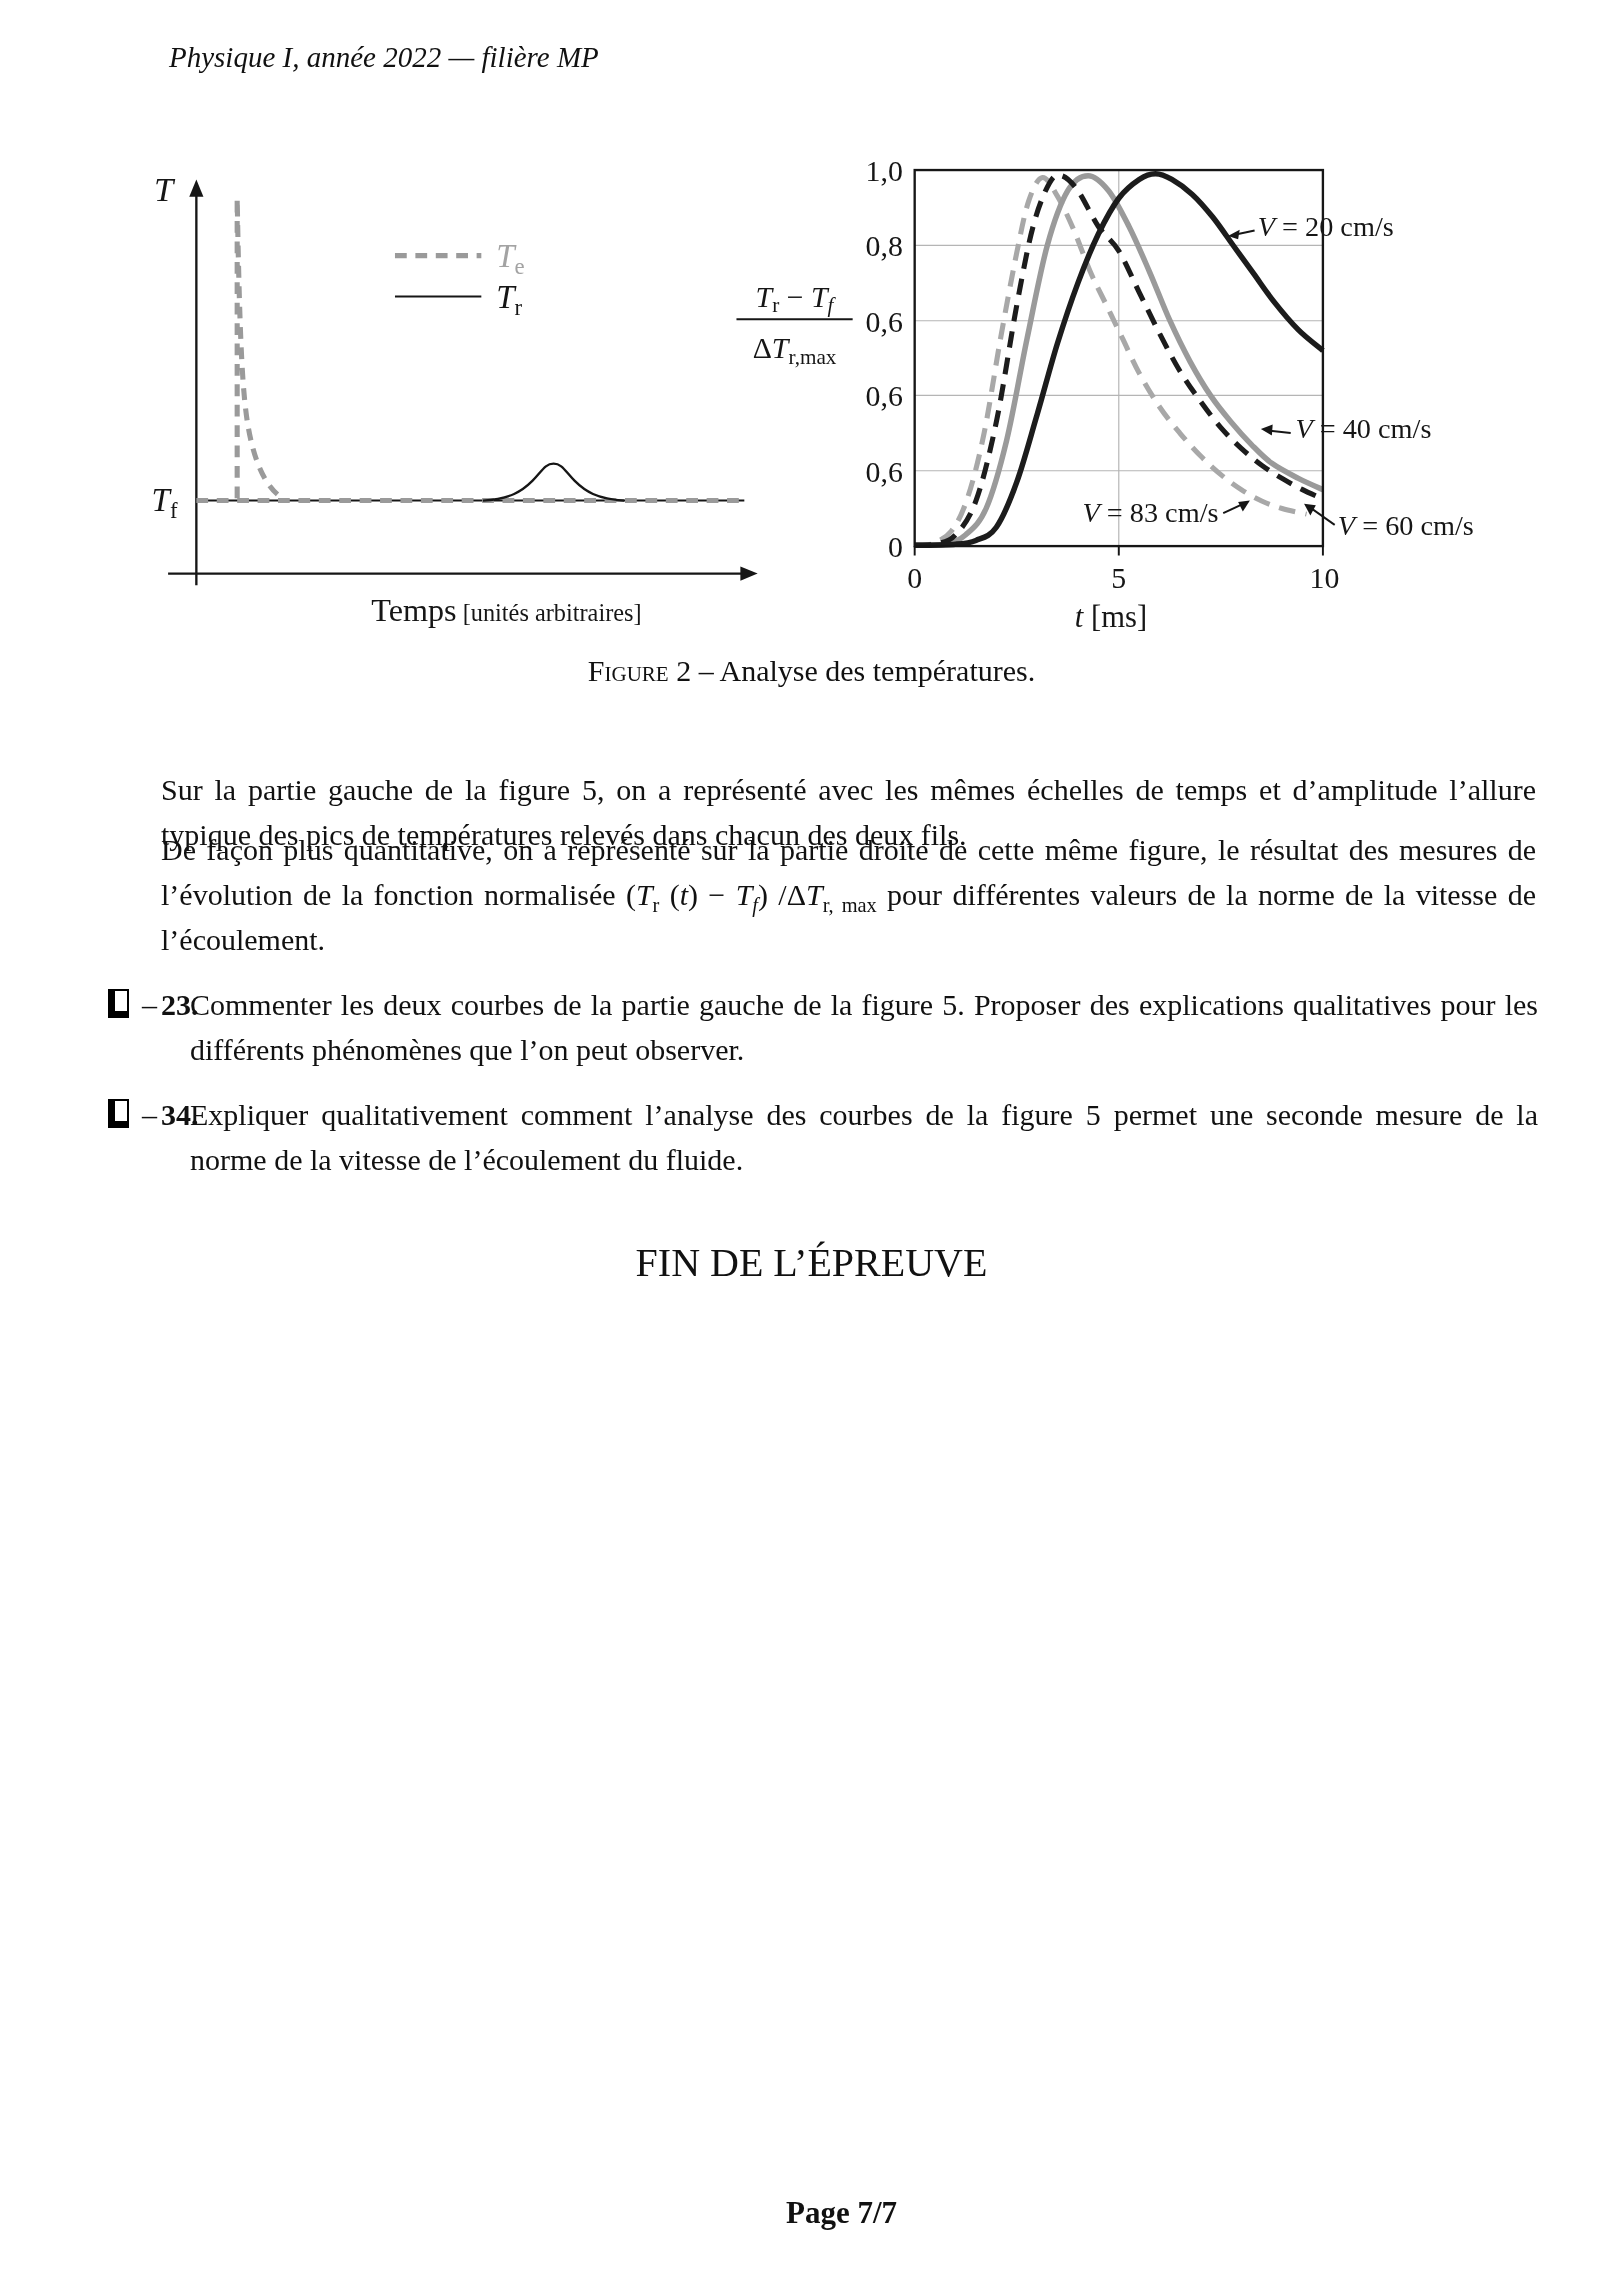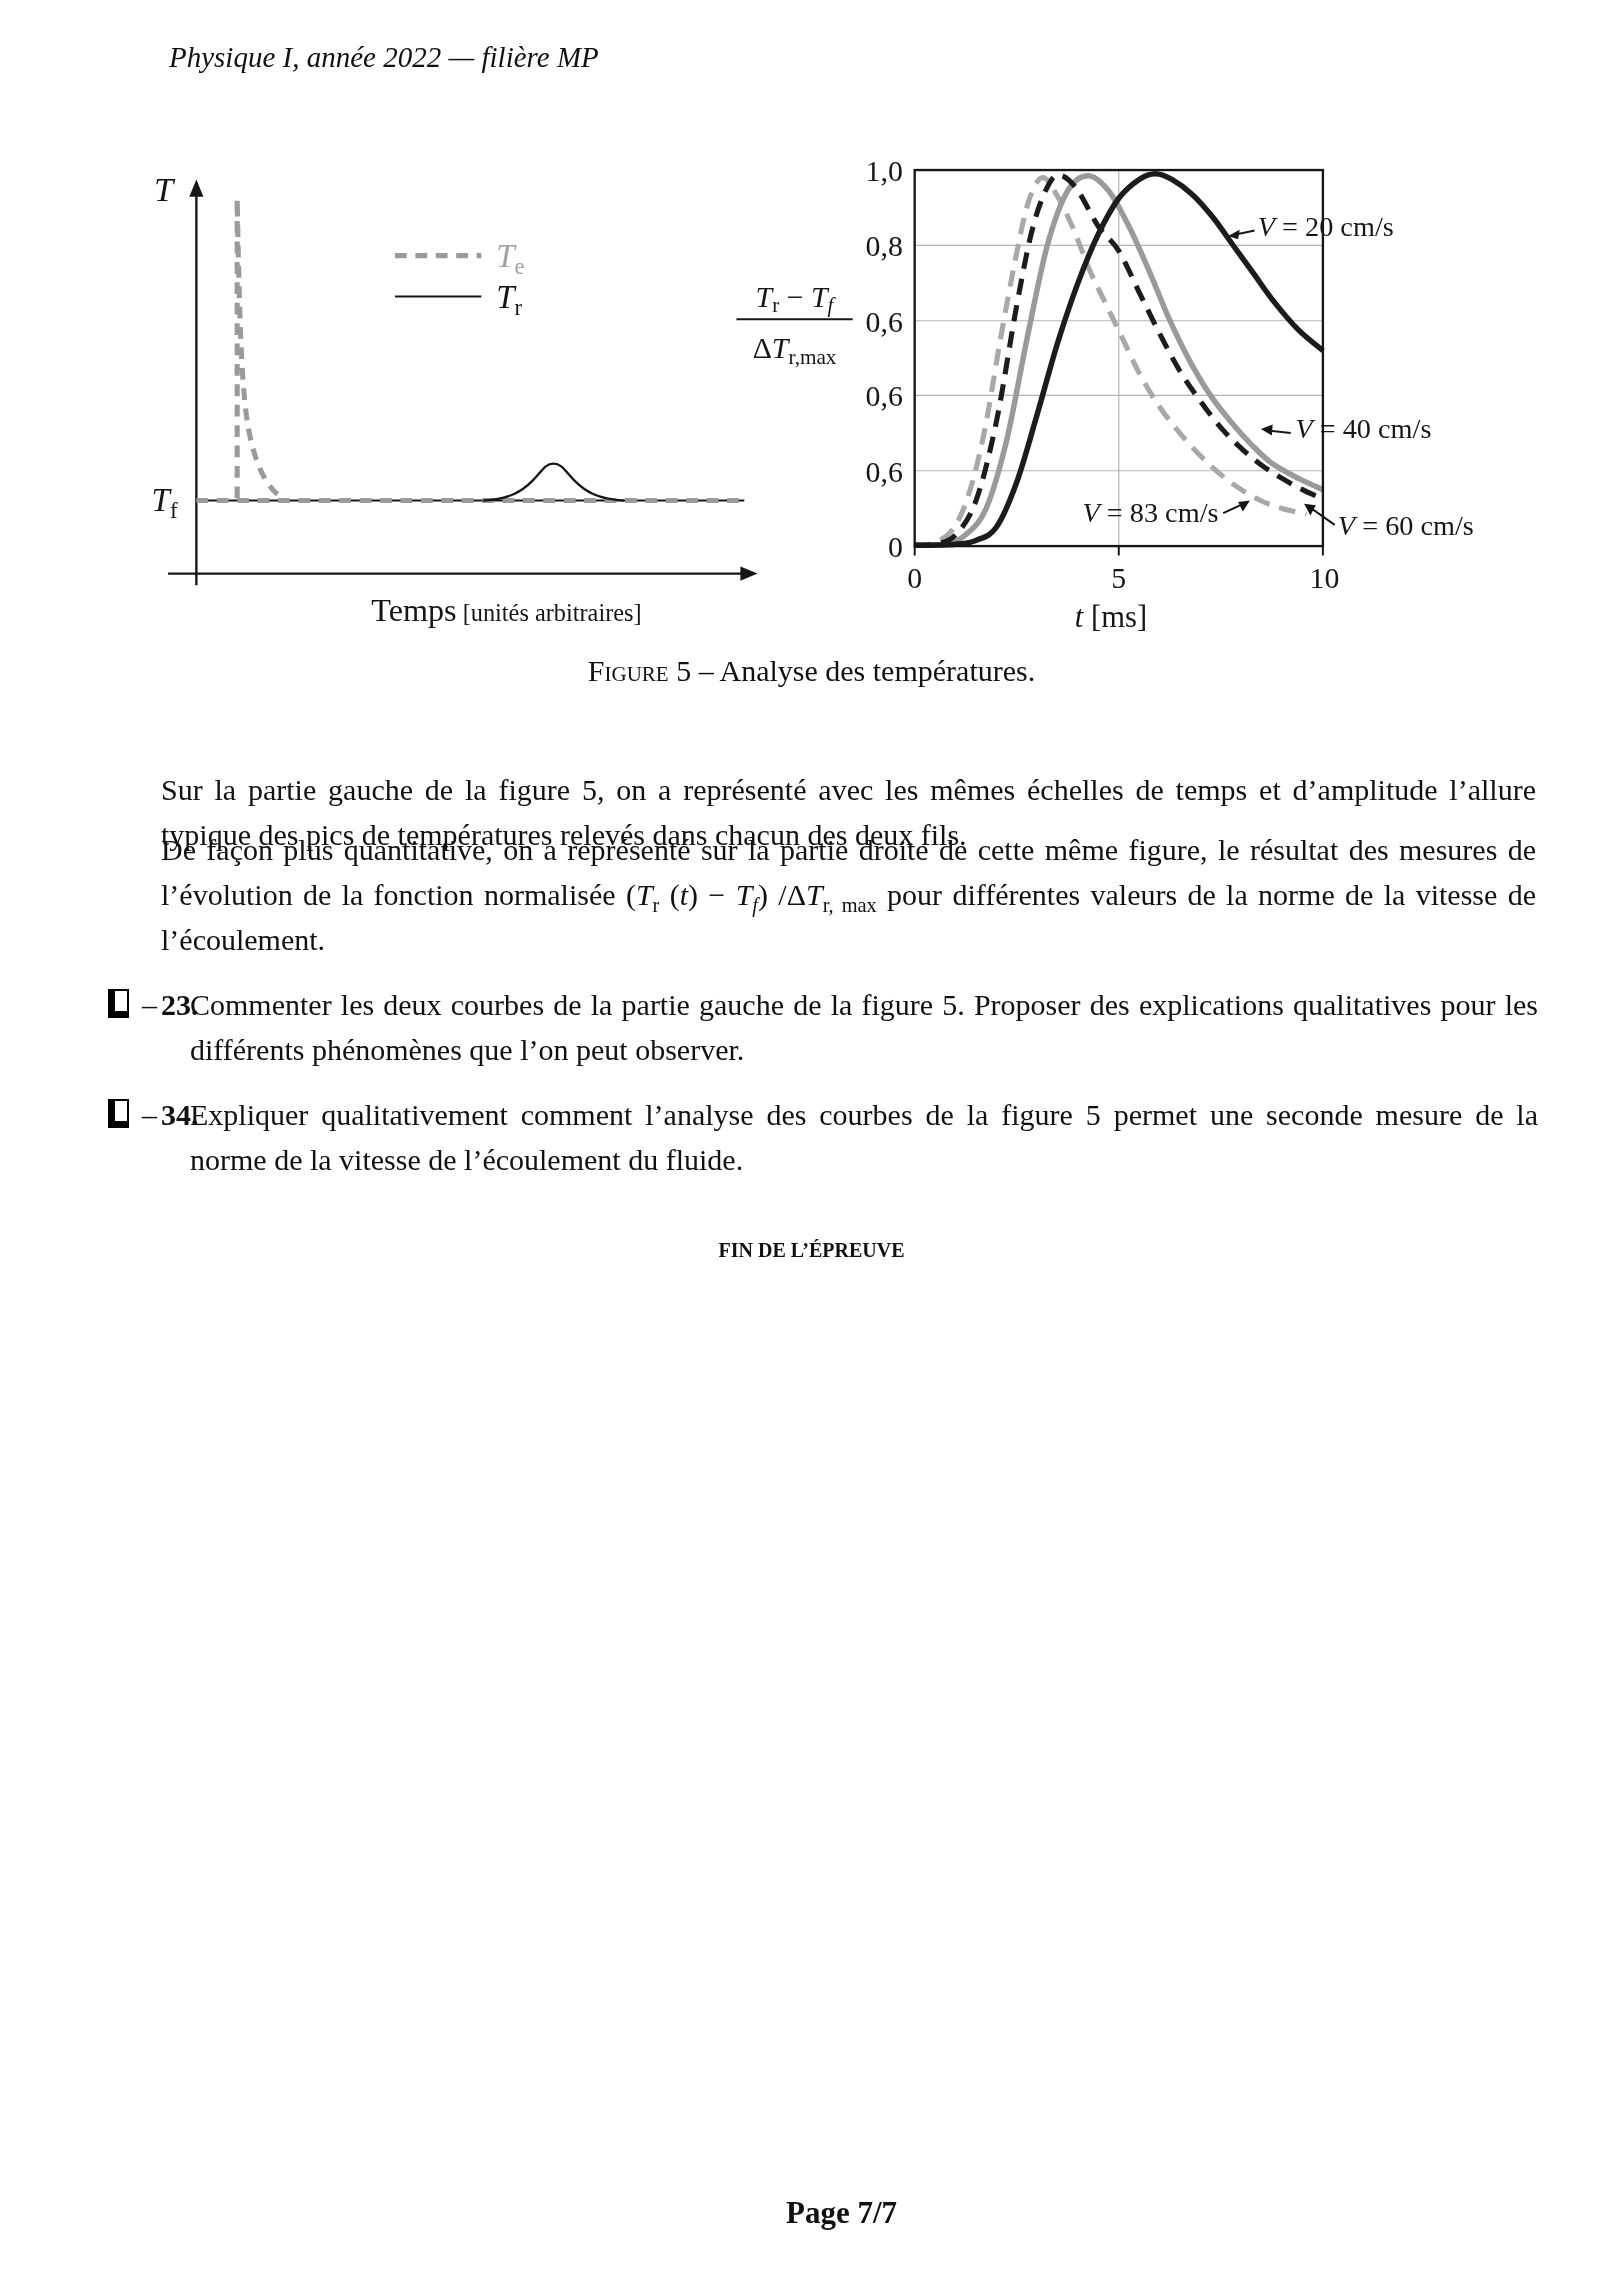--- a/index.html
+++ b/index.html
@@ -18,21 +18,21 @@
   .it{font-style:italic;}
   sub{font-size:20.4px;line-height:0;}
   .question{left:106px;width:1432px;font-size:30px;line-height:45px;}
   #q23{top:982px;}
   #q24{top:1092px;}
   .qbox{position:absolute;left:1.6px;top:7px;width:12.6px;height:19.6px;background:#fff;
         border:2.4px solid #000;border-left-width:7px;border-bottom-width:7px;}
   .qdash{position:absolute;left:36px;top:0;}
   .qnum{position:absolute;left:55px;top:0;font-weight:bold;}
   .qtext{margin-left:84px;text-align:justify;}
-  .fin{left:0;top:1239px;width:1623px;text-align:center;font-weight:bold;font-size:20px;}
+  .fin{left:0;top:1239px;width:1623px;text-align:center;font-weight:normal;font-size:40px;}
   .footer{left:0;top:2195px;width:1623px;text-align:center;font-weight:bold;font-size:31px;margin-left:30px;}
   svg text{font-family:"Liberation Serif",serif;fill:#161616;}
   svg .gray-label{fill:#a3a3a3;}
   svg .ticklab{font-size:38px;}
   svg .annot{font-size:36px;}
 </style>
 </head>
 <body>
 
 <div class="abs header">Physique I, année 2022 — filière MP</div>
@@ -126,21 +126,21 @@
       <polygon points="1592,637 1577,639 1583,651" fill="#161616"></polygon>
       <text class="annot" x="1552" y="664" text-anchor="end"><tspan class="it">V</tspan><tspan> = 83 cm/s</tspan></text>
 
       <line x1="1700" y1="668" x2="1669" y2="646" stroke="#161616" stroke-width="2.5"></line>
       <polygon points="1661,641 1676,643 1669,656" fill="#161616"></polygon>
       <text class="annot" x="1704" y="681"><tspan class="it">V</tspan><tspan> = 60 cm/s</tspan></text>
     </g>
   </g>
 </svg>
 
-<div class="abs caption"><span class="sc">Figure</span><span> 5 – Analyse des températures.</span></div>
+<div class="abs caption"><span class="sc">Figure</span><span> 2 – Analyse des températures.</span></div>
 
 <div id="p1" class="abs para">Sur la partie gauche de la figure 5, on a représenté avec les mêmes échelles de temps et d’amplitude l’allure typique des pics de températures relevés dans chacun des deux fils.</div>
 
 <div id="p2" class="abs para"><span>De façon plus quantitative, on a représenté sur la partie droite de cette même figure, le résultat des mesures de l’évolution de la fonction normalisée </span><span><span>(</span><span class="it">T</span><sub>r</sub><span> (</span><span class="it">t</span><span>) − </span><span class="it">T</span><sub class="it">f</sub><span>) /Δ</span><span class="it">T</span><sub>r, max</sub></span><span> pour différentes valeurs de la norme de la vitesse de l’écoulement.</span></div>
 
 <div id="q23" class="abs question">
   <span class="qbox"></span>
   <span class="qdash">–</span>
   <span class="qnum">23.</span>
   <div class="qtext">Commenter les deux courbes de la partie gauche de la figure 5. Proposer des explications qualitatives pour les différents phénomènes que l’on peut observer.</div>

